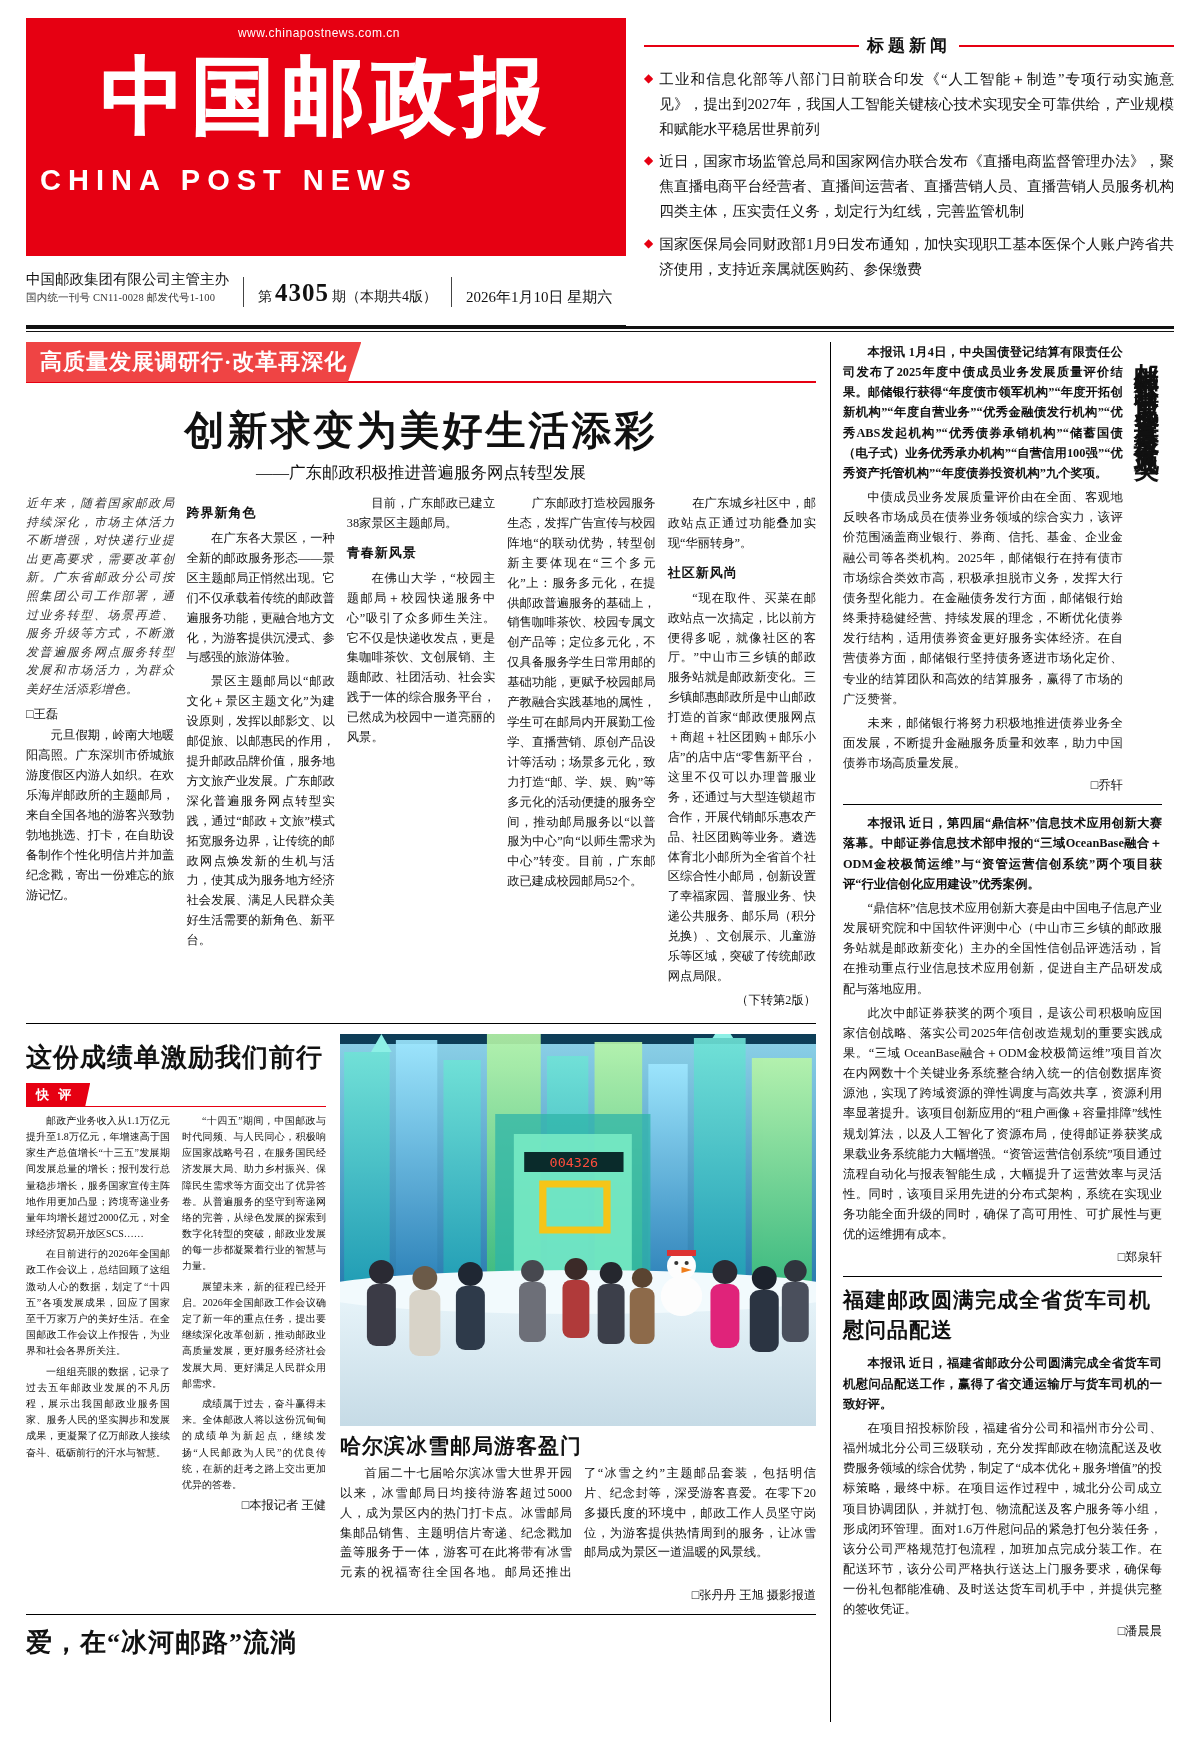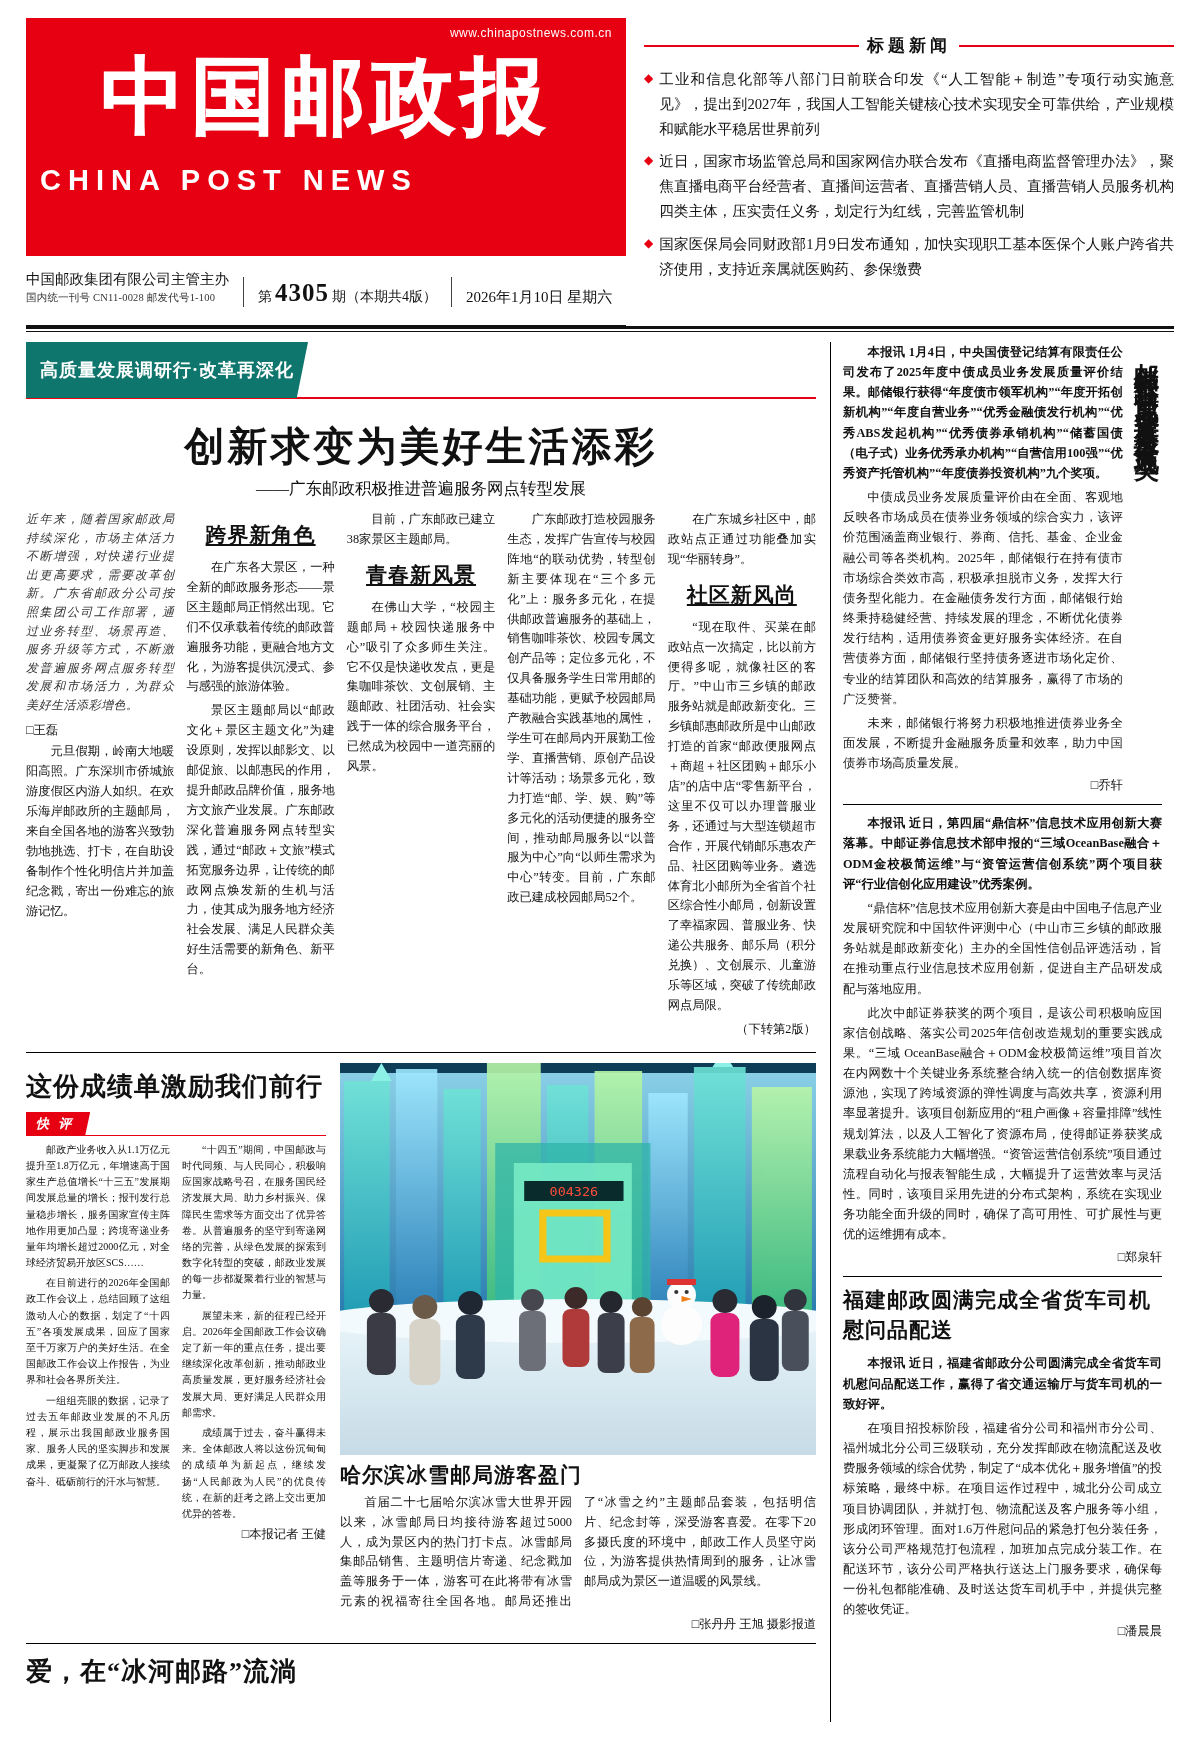--- a/index.html
+++ b/index.html
@@ -15,21 +15,21 @@
   .page { width:1200px; height:1748px; position:relative; padding:18px 26px 10px 26px; }
 
   
   .masthead { display:flex; gap:18px; height:300px; }
   .mast-left { width:600px; position:relative; }
   .mast-red {
     background:#e60012; width:600px; height:238px; position:relative;
     display:flex; flex-direction:column; justify-content:flex-start;
   }
   .mast-url {
-    text-align:right; color:#fff; font-size:12px; padding:8px 14px 0 0;
+    text-align:center; color:#fff; font-size:12px; padding:8px 14px 0 0;
     font-family:"Liberation Sans", sans-serif; letter-spacing:.5px;
   }
   .mast-title {
     color:#fff; font-size:84px; font-weight:bold; letter-spacing:6px;
     text-align:center; line-height:1; margin-top:14px;
     font-family:"DejaVu Serif", serif;
     -webkit-text-stroke:1px #fff;
   }
   .mast-en {
     color:#fff; font-size:29px; letter-spacing:7px; padding-left:14px;
@@ -60,49 +60,49 @@
   .rule-thin { border-top:1px solid #111; margin-top:2px; }
 
   
   .content { display:flex; gap:14px; margin-top:10px; height:1380px; }
   .col-main { width:790px; position:relative; }
   .col-right { width:332px; border-left:1px solid #000; padding-left:12px; }
 
   
   .banner-wrap { position:relative; }
   .banner-label {
-    display:inline-block; background:#0f766e; color:#fff; font-size:18px; font-weight:bold;
-    padding:16px 14px; letter-spacing:1px;
+    display:inline-block; background:#ef4444; color:#fff; font-size:22px; font-weight:bold;
+    padding:5px 14px; letter-spacing:1px;
     clip-path: polygon(0 0, 100% 0, 96% 100%, 0 100%);
   }
   .banner-rule { border-top:2px solid #e60012; margin-top:-1px; }
 
   .lead-title {
     text-align:center; font-size:40px; font-weight:bold; letter-spacing:3px;
     margin:20px 0 4px 0; font-family:"DejaVu Serif", serif;
   }
   .lead-sub { text-align:center; font-size:16.5px; margin-bottom:10px; }
 
   .art-cols { display:flex; gap:12px; }
   .art-col { flex:1; font-size:12.3px; line-height:1.62; text-align:justify; }
   .art-col p { margin:0 0 4px 0; text-indent:2em; }
-  .sub-h { text-align:center; font-weight:bold; font-size:21px; margin:8px 0 6px; letter-spacing:1px;text-decoration:underline;}
+  .sub-h { font-weight:bold; font-size:13px; margin:8px 0 6px; letter-spacing:1px;}
   .byline { font-size:12.3px; margin:6px 0 2px 0; }
   .hand-note {
     font-family:"DejaVu Serif", serif; font-size:12px; line-height:1.55;
     color:#333; text-align:justify; font-style:italic; letter-spacing:.5px;
   }
 
   
   .mid { display:flex; gap:14px; margin-top:12px; border-top:1px solid #000; padding-top:10px;}
   .mid-left { width:300px; }
   .mid-right { flex:1; }
   .mid-title { font-size:26px; font-weight:bold; letter-spacing:1px; margin:6px 0 8px; }
   .kp-badge { display:inline-block; background:#e60012; color:#fff; font-size:13px; padding:3px 16px 3px 10px; letter-spacing:3px; font-weight:bold;
-    clip-path: polygon(0 0, 100% 0, 92% 100%, 0 100%); font-style: italic;}
+    clip-path: polygon(0 0, 100% 0, 92% 100%, 0 100%);}
   .kp-rule { border-top:1px solid #e60012; margin-top:-1px; margin-bottom:6px;}
   .two-col { column-count:2; column-gap:12px; font-size:10px; line-height:1.62; text-align:justify;}
   .two-col p { margin:0 0 4px 0; text-indent:2em; }
   .sign { text-align:right; font-size:12.3px; margin-top:4px;}
 
   
   .photo-box { width:100%; height:392px; position:relative; overflow:hidden; background:#123; }
   .photo-cap { font-size:21px; font-weight:bold; margin-top:6px; letter-spacing:1px;}
   .photo-text { font-size:12.3px; line-height:1.62; text-align:justify; margin-top:4px; column-count:2; column-gap:12px;}
   .photo-text p { margin:0; text-indent:2em;}

